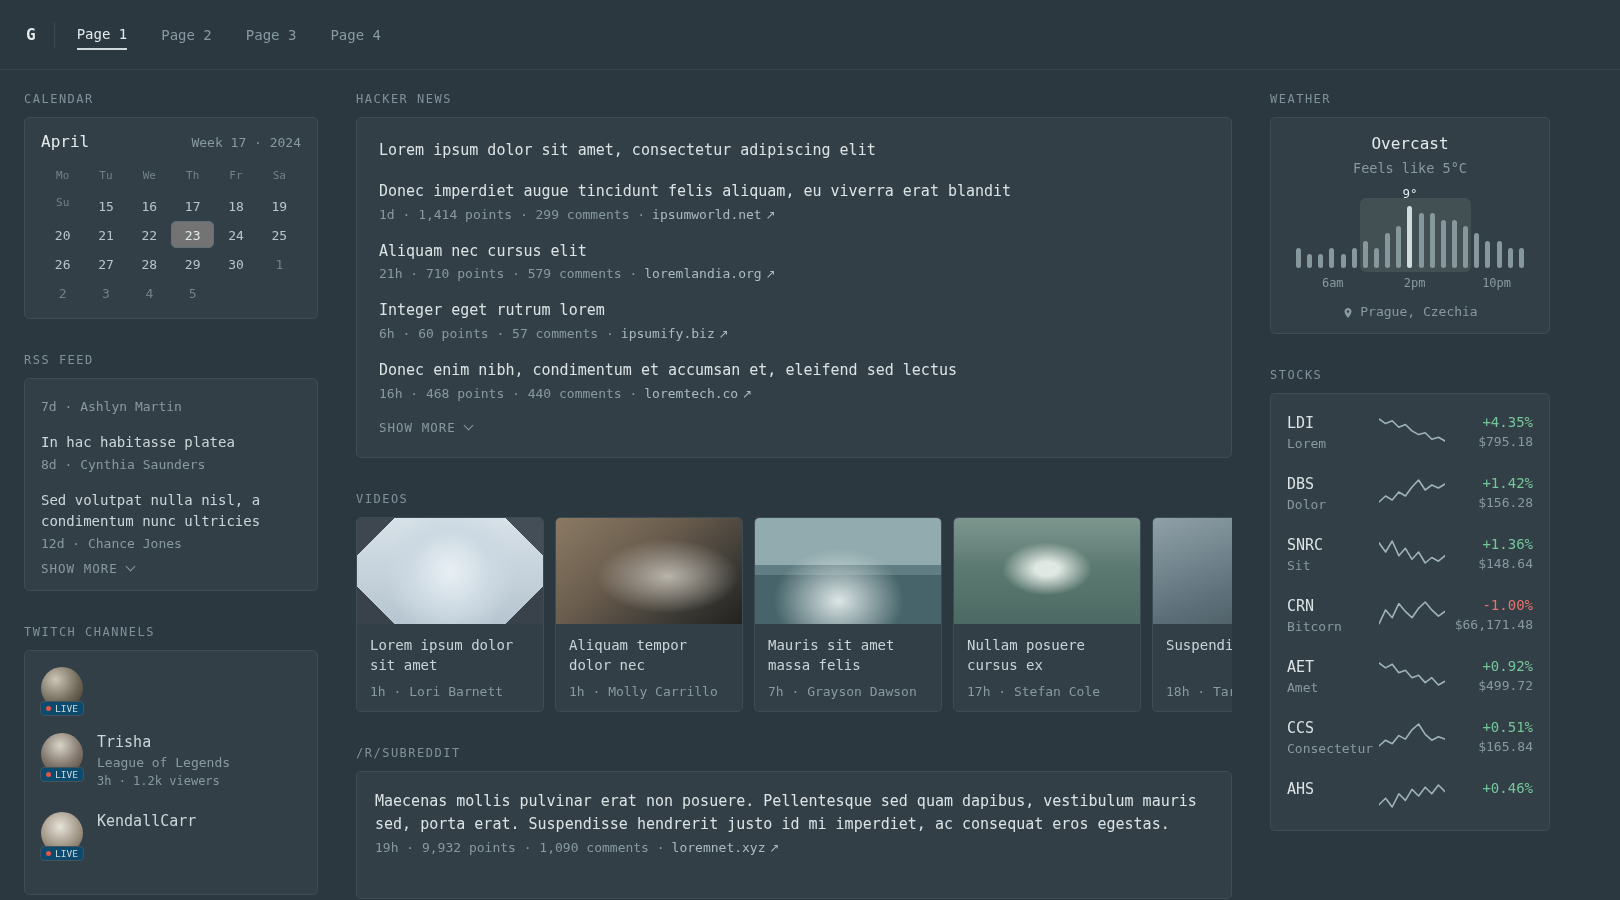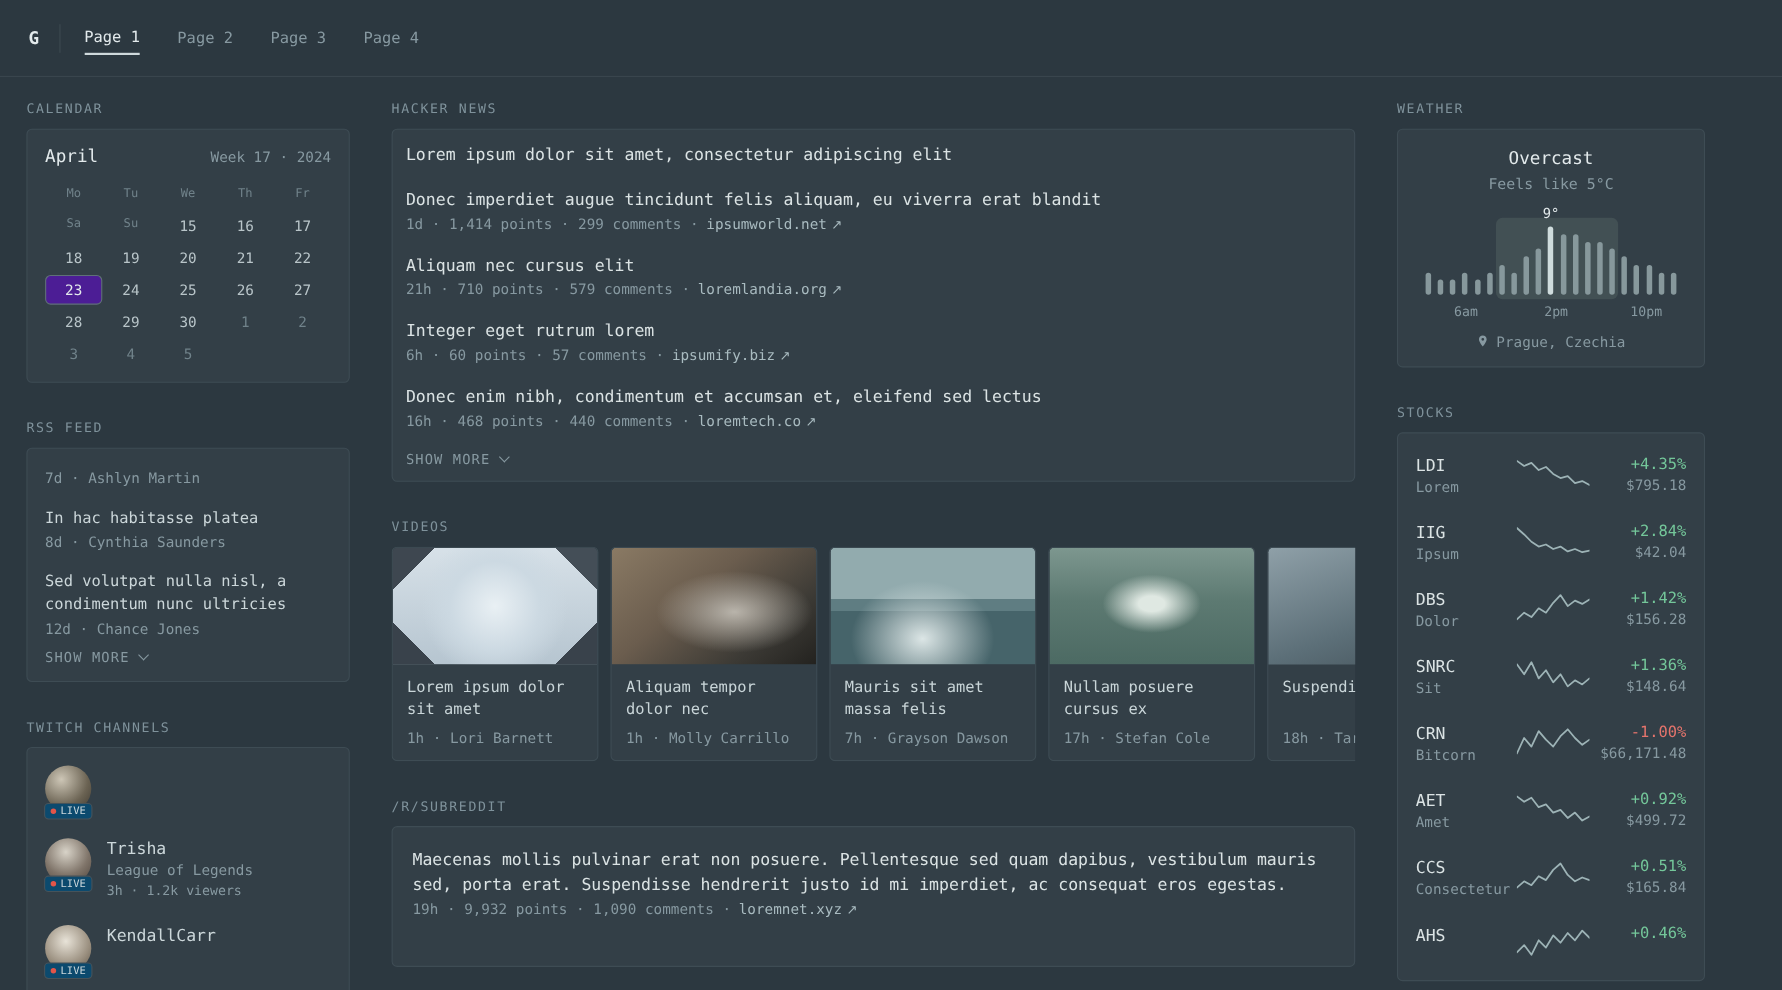--- a/index.html
+++ b/index.html
@@ -33,24 +33,24 @@
   .col-right{width:280px;flex:none;}
   .widget{margin-bottom:34px;}
   .wlabel{font-size:12px;letter-spacing:1.5px;color:var(--label);margin-bottom:11px;}
   .card{background:var(--card);border:1px solid var(--border);border-radius:5px;}
 
   
   .cal-card{padding:14px 16px 12px;}
   .cal-head{display:flex;justify-content:space-between;align-items:baseline;}
   .cal-month{font-size:16px;color:var(--bright);}
   .cal-meta{font-size:13px;color:var(--dim);}
-  .cal-grid{display:grid;grid-template-columns:repeat(5,1fr);margin-top:14px;row-gap:2px;}
+  .cal-grid{display:grid;grid-template-columns:repeat(6,1fr);margin-top:14px;row-gap:2px;}
   .cal-h{font-size:11px;color:var(--dimmer);text-align:center;padding:4px 0 8px;}
   .cal-d{font-size:13px;color:#b9c5c9;text-align:center;line-height:27px;height:27px;border-radius:5px;border:1px solid transparent;}
-  .cal-d.sel{border-color:#5f7077;background:#4c1d95;color:var(--bright);}
+  .cal-d.sel{border-color:#5f7077;background:#737373;color:var(--bright);}
   .cal-d.mut{color:var(--dimmer);}
 
   
   .feed-card{padding:16px 16px 14px;}
   .feed-item{margin-bottom:18px;}
   .feed-item:last-of-type{margin-bottom:10px;}
   .feed-title{font-size:14px;line-height:1.5;color:#ccd7da;display:block;}
   .feed-meta{font-size:13px;color:var(--dim);margin-top:4px;}
   .show-more{display:flex;align-items:center;font-size:12.5px;letter-spacing:1px;color:var(--dim);margin-top:6px;}
   .chev{width:7px;height:7px;border-right:1.5px solid currentColor;border-bottom:1.5px solid currentColor;transform:rotate(45deg);display:inline-block;margin-left:9px;margin-top:-4px;}
@@ -63,21 +63,21 @@
   .av1{background:radial-gradient(circle at 35% 30%,#cdc6b6,#6b6353 60%,#3c372e);}
   .av2{background:radial-gradient(circle at 45% 30%,#d8d3c8,#80756a 55%,#4a4038);}
   .av3{background:radial-gradient(circle at 45% 35%,#e8e3d8,#9a8f7f 60%,#5c5244);}
   .live-badge{position:absolute;left:50%;bottom:-7px;transform:translateX(-50%);display:flex;align-items:center;gap:4px;background:#0c4a6e;border:1px solid #46535a;border-radius:4px;padding:1px 5px;font-size:9.5px;color:#cdd8dc;}
   .live-dot{width:5px;height:5px;border-radius:50%;background:#e25549;display:inline-block;}
   .chname{font-size:15px;color:#ccd7da;}
   .chcat{font-size:13px;color:var(--dim);margin-top:4px;}
   .chmeta{font-size:12px;color:var(--dim);margin-top:4px;}
 
   
-  .hn-card{padding:12px;}
+  .hn-card{padding:22px;}
   .hn-item{margin-bottom:19px;}
   .hn-title{font-size:15px;line-height:1.45;color:#dbe3e4;display:block;}
   .hn-meta{font-size:13px;color:var(--dim);margin-top:4px;}
   .domain{color:var(--link);margin-left:7px;}
   .ext{font-family:"DejaVu Sans",sans-serif;font-size:12px;color:var(--link);margin-left:4px;}
   .sub-card{padding:18px;min-height:128px;}
   .sub-title{font-size:15px;line-height:1.55;color:#dbe3e4;display:block;}
 
   
   .video-row{display:flex;gap:11px;overflow:hidden;}
@@ -110,21 +110,21 @@
   .wx-barwrap{position:relative;height:62px;margin:30px 6px 0;}
   .daylight{position:absolute;top:-8px;bottom:-4px;background:rgba(165,185,160,0.14);border-radius:6px;}
   .wx-bars{position:relative;display:flex;height:100%;align-items:flex-end;}
   .wcol{flex:1;display:flex;align-items:flex-end;justify-content:center;height:100%;}
   .wbar{width:5px;border-radius:3px;background:#87989c;min-height:6px;}
   .wbar.peak{background:#cfdcdd;}
   .wx-peak{position:absolute;top:-20px;transform:translateX(-50%);font-size:12.5px;color:var(--bright);}
   .wx-times{position:relative;height:16px;margin:8px 6px 0;font-size:12px;color:var(--dim);}
   .wx-times .t{position:absolute;transform:translateX(-50%);}
   .t0{left:17%;} .t1{left:52%;} .t2{left:87%;}
-  .wx-loc{display:flex;align-items:flex-start;justify-content:center;gap:6px;font-size:13px;color:var(--dim);margin-top:12px;}
+  .wx-loc{display:flex;align-items:flex-end;justify-content:center;gap:6px;font-size:13px;color:var(--dim);margin-top:12px;}
   .pin{width:12px;height:12px;fill:var(--dim);}
 
   
   .stocks-card{padding:6px 16px;}
   .stock-row{display:flex;padding:10px 0;margin:4px 0;}
   .stock-id{width:86px;flex:none;}
   .ticker{font-size:15px;color:#dbe3e4;}
   .sname{font-size:13px;color:var(--dim);margin-top:4px;}
   .spark{flex:1;height:30px;color:var(--spark);min-width:0;padding:0 6px;}
   .spark svg{display:block;width:100%;height:100%;}
@@ -443,35 +443,20 @@
               <svg viewBox="0 0 100 30" preserveAspectRatio="none">
                 <polyline points="0.0,5.0 10.0,9.6 20.0,6.8 30.0,13.3 40.0,10.5 50.0,16.9 60.0,20.6 70.0,18.8 80.0,25.2 90.0,23.3 100.0,27.0" fill="none" stroke="currentColor" stroke-width="1.6" vector-effect="non-scaling-stroke" stroke-linejoin="round" stroke-linecap="round"></polyline>
               </svg>
             </div>
           <div class="stock-right">
             <div class="up"><span class="pct">+4.35%</span></div>
             <div class="sprice">$795.18</div>
           </div>
         </div>
 
-        <div class="stock-row">
-          <div class="stock-id">
-            <div class="ticker">IIG</div>
-            <div class="sname">Ipsum</div>
-          </div>
-          <div class="spark">
-              <svg viewBox="0 0 100 30" preserveAspectRatio="none">
-                <polyline points="0.0,5.0 10.0,10.9 20.0,17.5 30.0,21.9 40.0,20.0 50.0,24.1 60.0,21.9 70.0,26.3 80.0,24.1 90.0,27.0 100.0,25.5" fill="none" stroke="currentColor" stroke-width="1.6" vector-effect="non-scaling-stroke" stroke-linejoin="round" stroke-linecap="round"></polyline>
-              </svg>
-            </div>
-          <div class="stock-right">
-            <div class="up"><span class="pct">+2.84%</span></div>
-            <div class="sprice">$42.04</div>
-          </div>
-        </div>
 
         <div class="stock-row">
           <div class="stock-id">
             <div class="ticker">DBS</div>
             <div class="sname">Dolor</div>
           </div>
           <div class="spark">
               <svg viewBox="0 0 100 30" preserveAspectRatio="none">
                 <polyline points="0.0,27.0 10.0,21.0 20.0,25.0 30.0,17.0 40.0,21.0 50.0,12.0 60.0,5.0 70.0,15.0 80.0,10.0 90.0,13.0 100.0,9.0" fill="none" stroke="currentColor" stroke-width="1.6" vector-effect="non-scaling-stroke" stroke-linejoin="round" stroke-linecap="round"></polyline>
               </svg>

